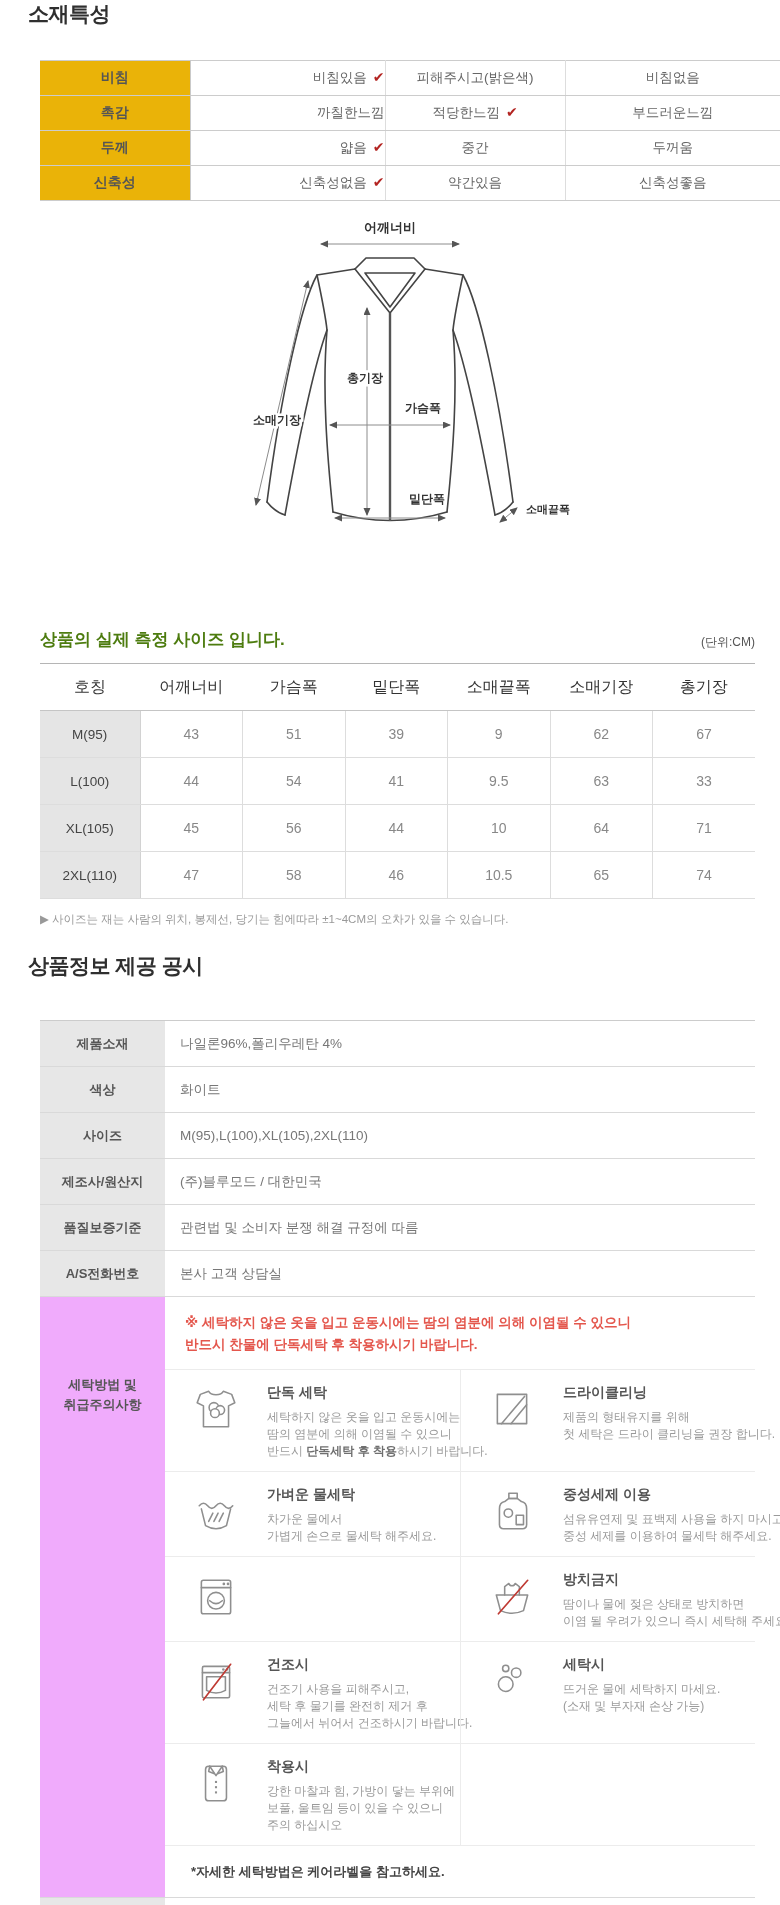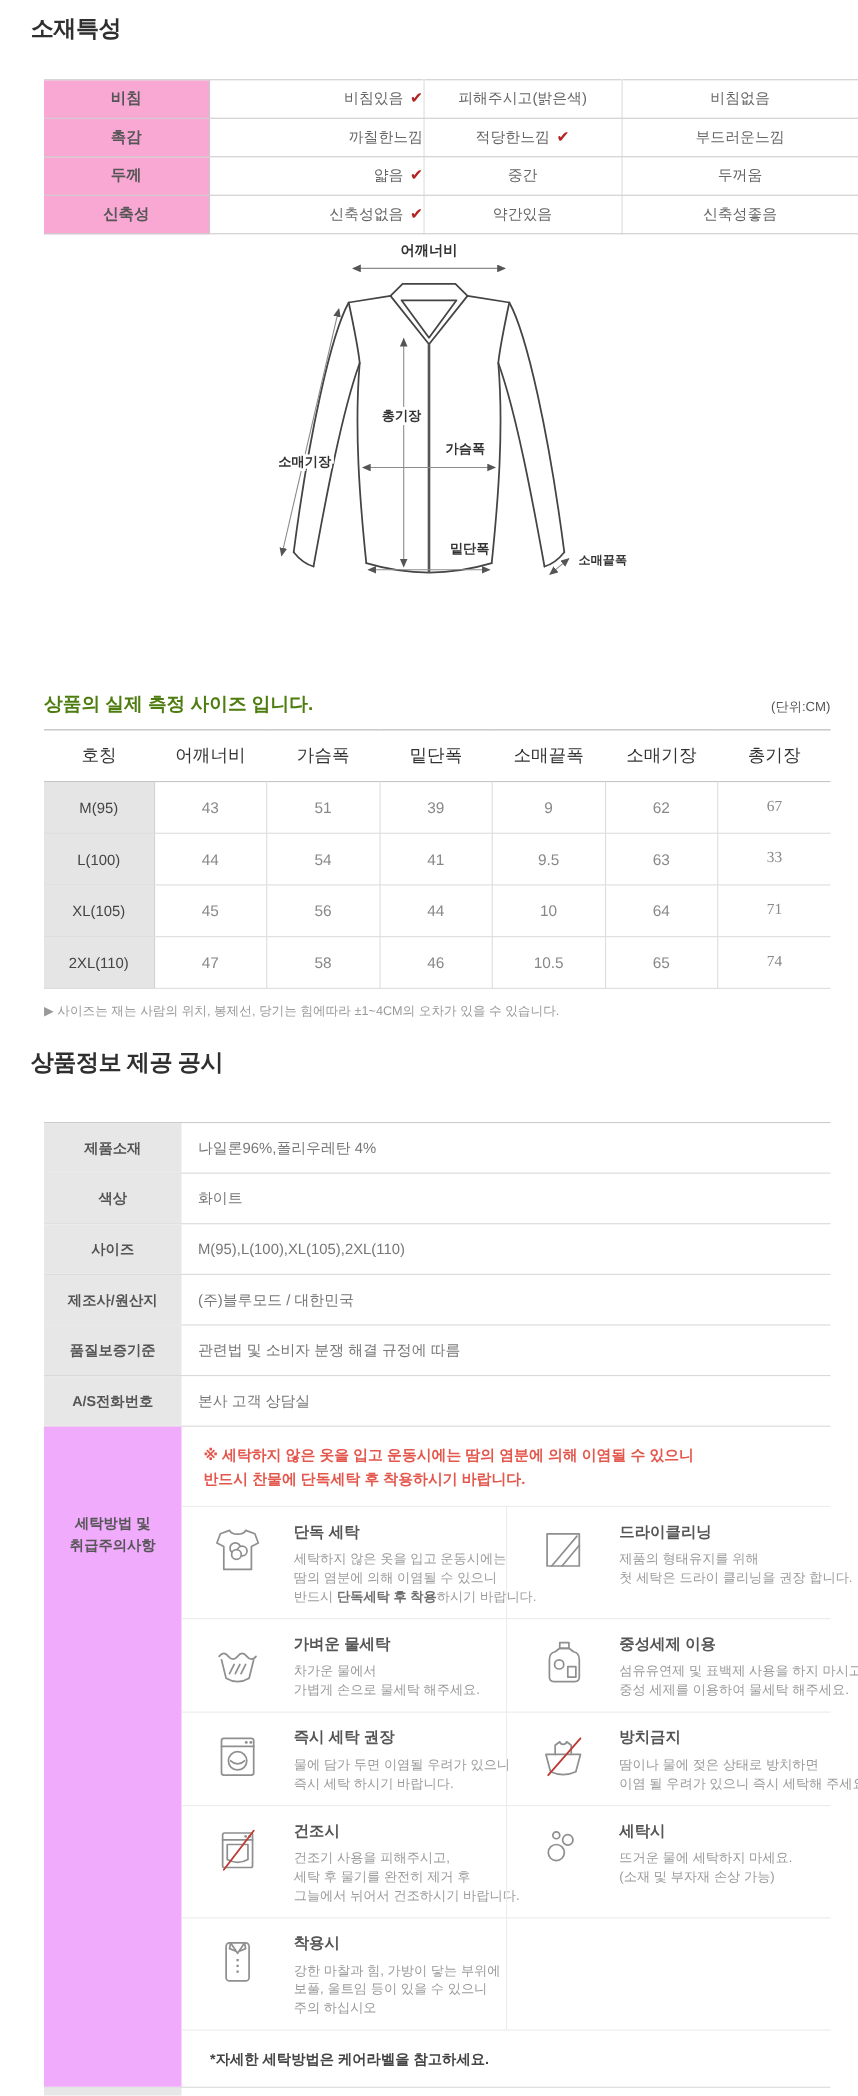--- a/index.html
+++ b/index.html
@@ -1,25 +1,25 @@
 <!DOCTYPE html>
 <html><head>
 <meta charset="utf-8">
 <style>
   * { margin:0; padding:0; box-sizing:border-box; }
   body { background:#fff; font-family:"Liberation Sans","DejaVu Sans",sans-serif; }
   .page { position:relative; width:780px; height:1905px; background:#fff; overflow:hidden; word-break:keep-all; }
   .h1 { font-size:21px; font-weight:bold; color:#2f2f2f; letter-spacing:-0.5px; }
 
   
-  #sec-material { position:absolute; top:12px; left:0; right:0; }
+  #sec-material { position:absolute; top:0; left:0; right:0; }
   .mat-table { margin:32px 0 0 40px; width:740px; border-collapse:collapse; border-top:1px solid #ccc; }
   .mat-table td { height:35px; border-bottom:1px solid #ccc; font-size:13.5px; color:#666;
                   text-align:center; white-space:nowrap; }
-  .mat-table td.lbl { background:#f9a8d4; width:150px; font-weight:bold; color:#555;
+  .mat-table td.lbl { background:#eab308; width:150px; font-weight:bold; color:#555;
                       border-right:1px solid #c9c9c9; font-size:14px; }
   .mat-table td.opt { border-right:1px solid #ddd; }
   .mat-table td.opt.c1 { width:195px;text-align:right; } .mat-table td.opt.c2 { width:180px; }
   .mat-table td.opt.last { border-right:none; }
   .chk { color:#b32421; font-size:14px; margin-left:6px; font-weight:bold; }
 
   
   #sec-diagram { position:absolute; top:212px; left:0; right:0; text-align:center; }
   #sec-diagram svg { display:inline-block; }
   .dline { fill:none; stroke:#444; stroke-width:1.6; stroke-linejoin:round; stroke-linecap:round; }
@@ -30,21 +30,21 @@
   
   #sec-size { position:absolute; top:628px; left:40px; width:715px; }
   .size-head { display:flex; align-items:flex-end; justify-content:space-between; }
   .size-title { font-size:17px; font-weight:bold; color:#4d7c0f; }
   .size-unit { font-size:12px; color:#555; }
   .size-table { margin-top:12px; width:715px; border-collapse:collapse; table-layout:fixed; }
   .size-table th { height:47px; font-size:16px; font-weight:normal; color:#333;
                    border-top:1px solid #b5b5b5; border-bottom:1px solid #c5c5c5; white-space:nowrap; }
   .size-table td { height:47px; text-align:center; font-size:14px; color:#888;
                    border-bottom:1px solid #ddd; border-right:1px solid #ddd; }
-  .size-table td:last-child { border-right:none;font-family:Liberation Serif, serif; }
+  .size-table td:last-child { border-right:none; }
   .size-table td.nm { background:#e5e5e5; color:#444; font-size:13.5px; border-right:1px solid #d2d2d2; }
   .size-note { margin-top:13px; font-size:11.5px; color:#999; }
 
   
   #sec-info { position:absolute; top:952px; left:40px; width:715px; }
   .info-table { margin-top:40px; border-top:1px solid #ccc; }
   .irow { display:flex; align-items:stretch; border-bottom:1px solid #d9d9d9; }
   .irow .ilbl { width:125px; background:#e7e7e7; display:flex; align-items:center; justify-content:center;
                 font-size:13px; font-weight:bold; color:#555; text-align:center; line-height:1.5; }
   .irow .ival { flex:1; display:flex; align-items:center; padding-left:15px; font-size:13.5px; color:#777;
@@ -320,25 +320,20 @@
             <div class="care-row2">
               <div class="care-cell">
                 <svg class="cicon" viewBox="0 0 44 44">
                   <rect class="s" x="8" y="7" width="28" height="32" rx="2"></rect>
                   <line class="s" x1="8" y1="14" x2="36" y2="14"></line>
                   <circle cx="29.5" cy="10.5" r="1.3" fill="#8f8f8f"></circle>
                   <circle cx="33.5" cy="10.5" r="1.3" fill="#8f8f8f"></circle>
                   <circle class="s" cx="22" cy="26.5" r="8"></circle>
                   <path class="s" d="M16 26.5 q6 5.5 12 0"></path>
                 </svg>
-                <div>
-                  <div class="ctitle">즉시 세탁 권장</div>
-                  <div class="cline">물에 담가 두면 이염될 우려가 있으니</div>
-                  <div class="cline">즉시 세탁 하시기 바랍니다.</div>
-                </div>
               </div>
               <div class="care-cell right">
                 <svg class="cicon" viewBox="0 0 44 44">
                   <path class="s" d="M15 21 v-8 l4 -3 c1 3 5 3 6 0 l4 3 v8"></path>
                   <path class="s" d="M7 21 h30 l-4 15 q-11 5 -22 0 z"></path>
                   <line class="no" x1="9" y1="39" x2="37" y2="7"></line>
                 </svg>
                 <div>
                   <div class="ctitle">방치금지</div>
                   <div class="cline">땀이나 물에 젖은 상태로 방치하면</div>

